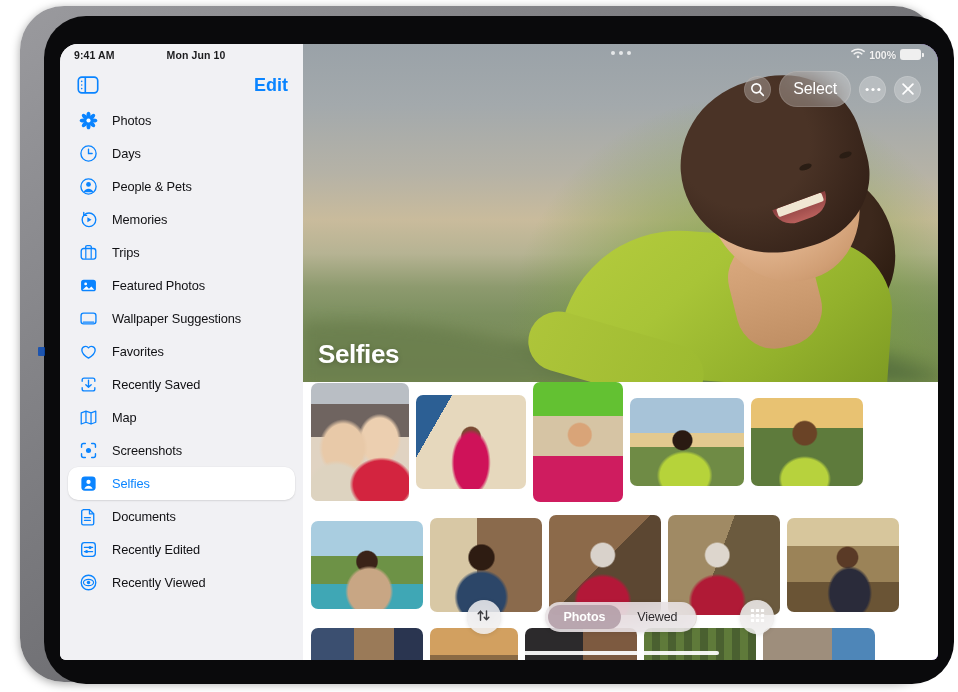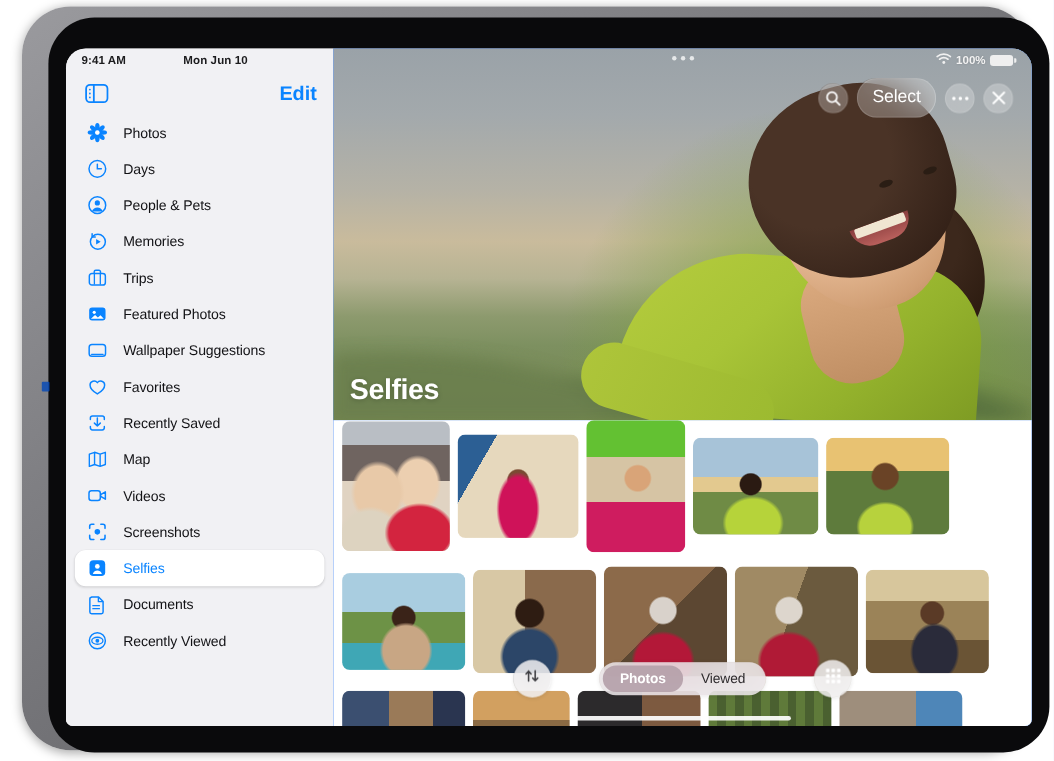--- a/index.html
+++ b/index.html
@@ -121,21 +121,21 @@
     font-weight: bold;
     color: #111114;
     letter-spacing: -.2px;
   }
   .section-chevron { color: #0a84ff; }
 
   
   #detail {
     flex: 1;
     position: relative;
-    background: #3b82f6;
+    background: #4c1d95;
     overflow: hidden;
   }
 
   
   #multitask-handle {
     position: absolute;
     top: 7px; left: 50%;
     transform: translateX(-50%);
     display: flex; gap: 4px;
     z-index: 40;
@@ -509,29 +509,20 @@
 
         <div class="nav-item">
           <span class="nav-icon">
             <svg width="19" height="19" viewBox="0 0 24 24" fill="none">
               <path d="M2.8 6.2l6-2.2v14l-6 2.2zM8.8 4l6.4 2.2v14L8.8 18zM15.2 6.2l6-2.2v14l-6 2.2z" stroke="#0a84ff" stroke-width="1.6" stroke-linejoin="round"></path>
             </svg>
           </span>
           <span class="nav-label">Map</span>
         </div>
 
-        <div class="nav-item">
-          <span class="nav-icon">
-            <svg width="19" height="19" viewBox="0 0 24 24" fill="none">
-              <rect x="2.4" y="6.6" width="13" height="11" rx="2.8" stroke="#0a84ff" stroke-width="1.7"></rect>
-              <path d="M15.8 11l5.4-3.2v8.4L15.8 13z" stroke="#0a84ff" stroke-width="1.7" stroke-linejoin="round"></path>
-            </svg>
-          </span>
-          <span class="nav-label">Videos</span>
-        </div>
 
         <div class="nav-item">
           <span class="nav-icon">
             <svg width="19" height="19" viewBox="0 0 24 24" fill="none">
               <path d="M3.2 8V5.6a2.4 2.4 0 012.4-2.4H8M16 3.2h2.4a2.4 2.4 0 012.4 2.4V8M20.8 16v2.4a2.4 2.4 0 01-2.4 2.4H16M8 20.8H5.6a2.4 2.4 0 01-2.4-2.4V16" stroke="#0a84ff" stroke-width="1.8" stroke-linecap="round"></path>
               <circle cx="12" cy="12" r="3.2" fill="#0a84ff"></circle>
             </svg>
           </span>
           <span class="nav-label">Screenshots</span>
         </div>
@@ -552,20 +543,32 @@
             <svg width="19" height="19" viewBox="0 0 24 24" fill="none">
               <path d="M5.4 3.4h8l5.2 5.2v12a2 2 0 01-2 2H5.4a2 2 0 01-2-2v-15a2 2 0 012-2z" stroke="#0a84ff" stroke-width="1.7" stroke-linejoin="round"></path>
               <path d="M13.2 3.6v5.2h5.2" stroke="#0a84ff" stroke-width="1.6" stroke-linejoin="round"></path>
               <line x1="6.8" y1="13.4" x2="14.4" y2="13.4" stroke="#0a84ff" stroke-width="1.5" stroke-linecap="round"></line>
               <line x1="6.8" y1="16.8" x2="14.4" y2="16.8" stroke="#0a84ff" stroke-width="1.5" stroke-linecap="round"></line>
             </svg>
           </span>
           <span class="nav-label">Documents</span>
         </div>
 
+        <div class="nav-item">
+          <span class="nav-icon">
+            <svg width="19" height="19" viewBox="0 0 24 24" fill="none">
+              <rect x="3.4" y="3.4" width="17.2" height="17.2" rx="3.4" stroke="#0a84ff" stroke-width="1.7"></rect>
+              <line x1="6.8" y1="9.4" x2="17.2" y2="9.4" stroke="#0a84ff" stroke-width="1.6" stroke-linecap="round"></line>
+              <line x1="6.8" y1="14.6" x2="17.2" y2="14.6" stroke="#0a84ff" stroke-width="1.6" stroke-linecap="round"></line>
+              <circle cx="14" cy="9.4" r="1.9" fill="#0a84ff"></circle>
+              <circle cx="9.6" cy="14.6" r="1.9" fill="#0a84ff"></circle>
+            </svg>
+          </span>
+          <span class="nav-label">Recently Edited</span>
+        </div>
 
         <div class="nav-item">
           <span class="nav-icon">
             <svg width="19" height="19" viewBox="0 0 24 24" fill="none">
               <circle cx="12" cy="12" r="9.2" stroke="#0a84ff" stroke-width="1.7"></circle>
               <ellipse cx="12" cy="12" rx="6.4" ry="4" stroke="#0a84ff" stroke-width="1.5"></ellipse>
               <circle cx="12" cy="12" r="2.2" fill="#0a84ff"></circle>
             </svg>
           </span>
           <span class="nav-label">Recently Viewed</span>

